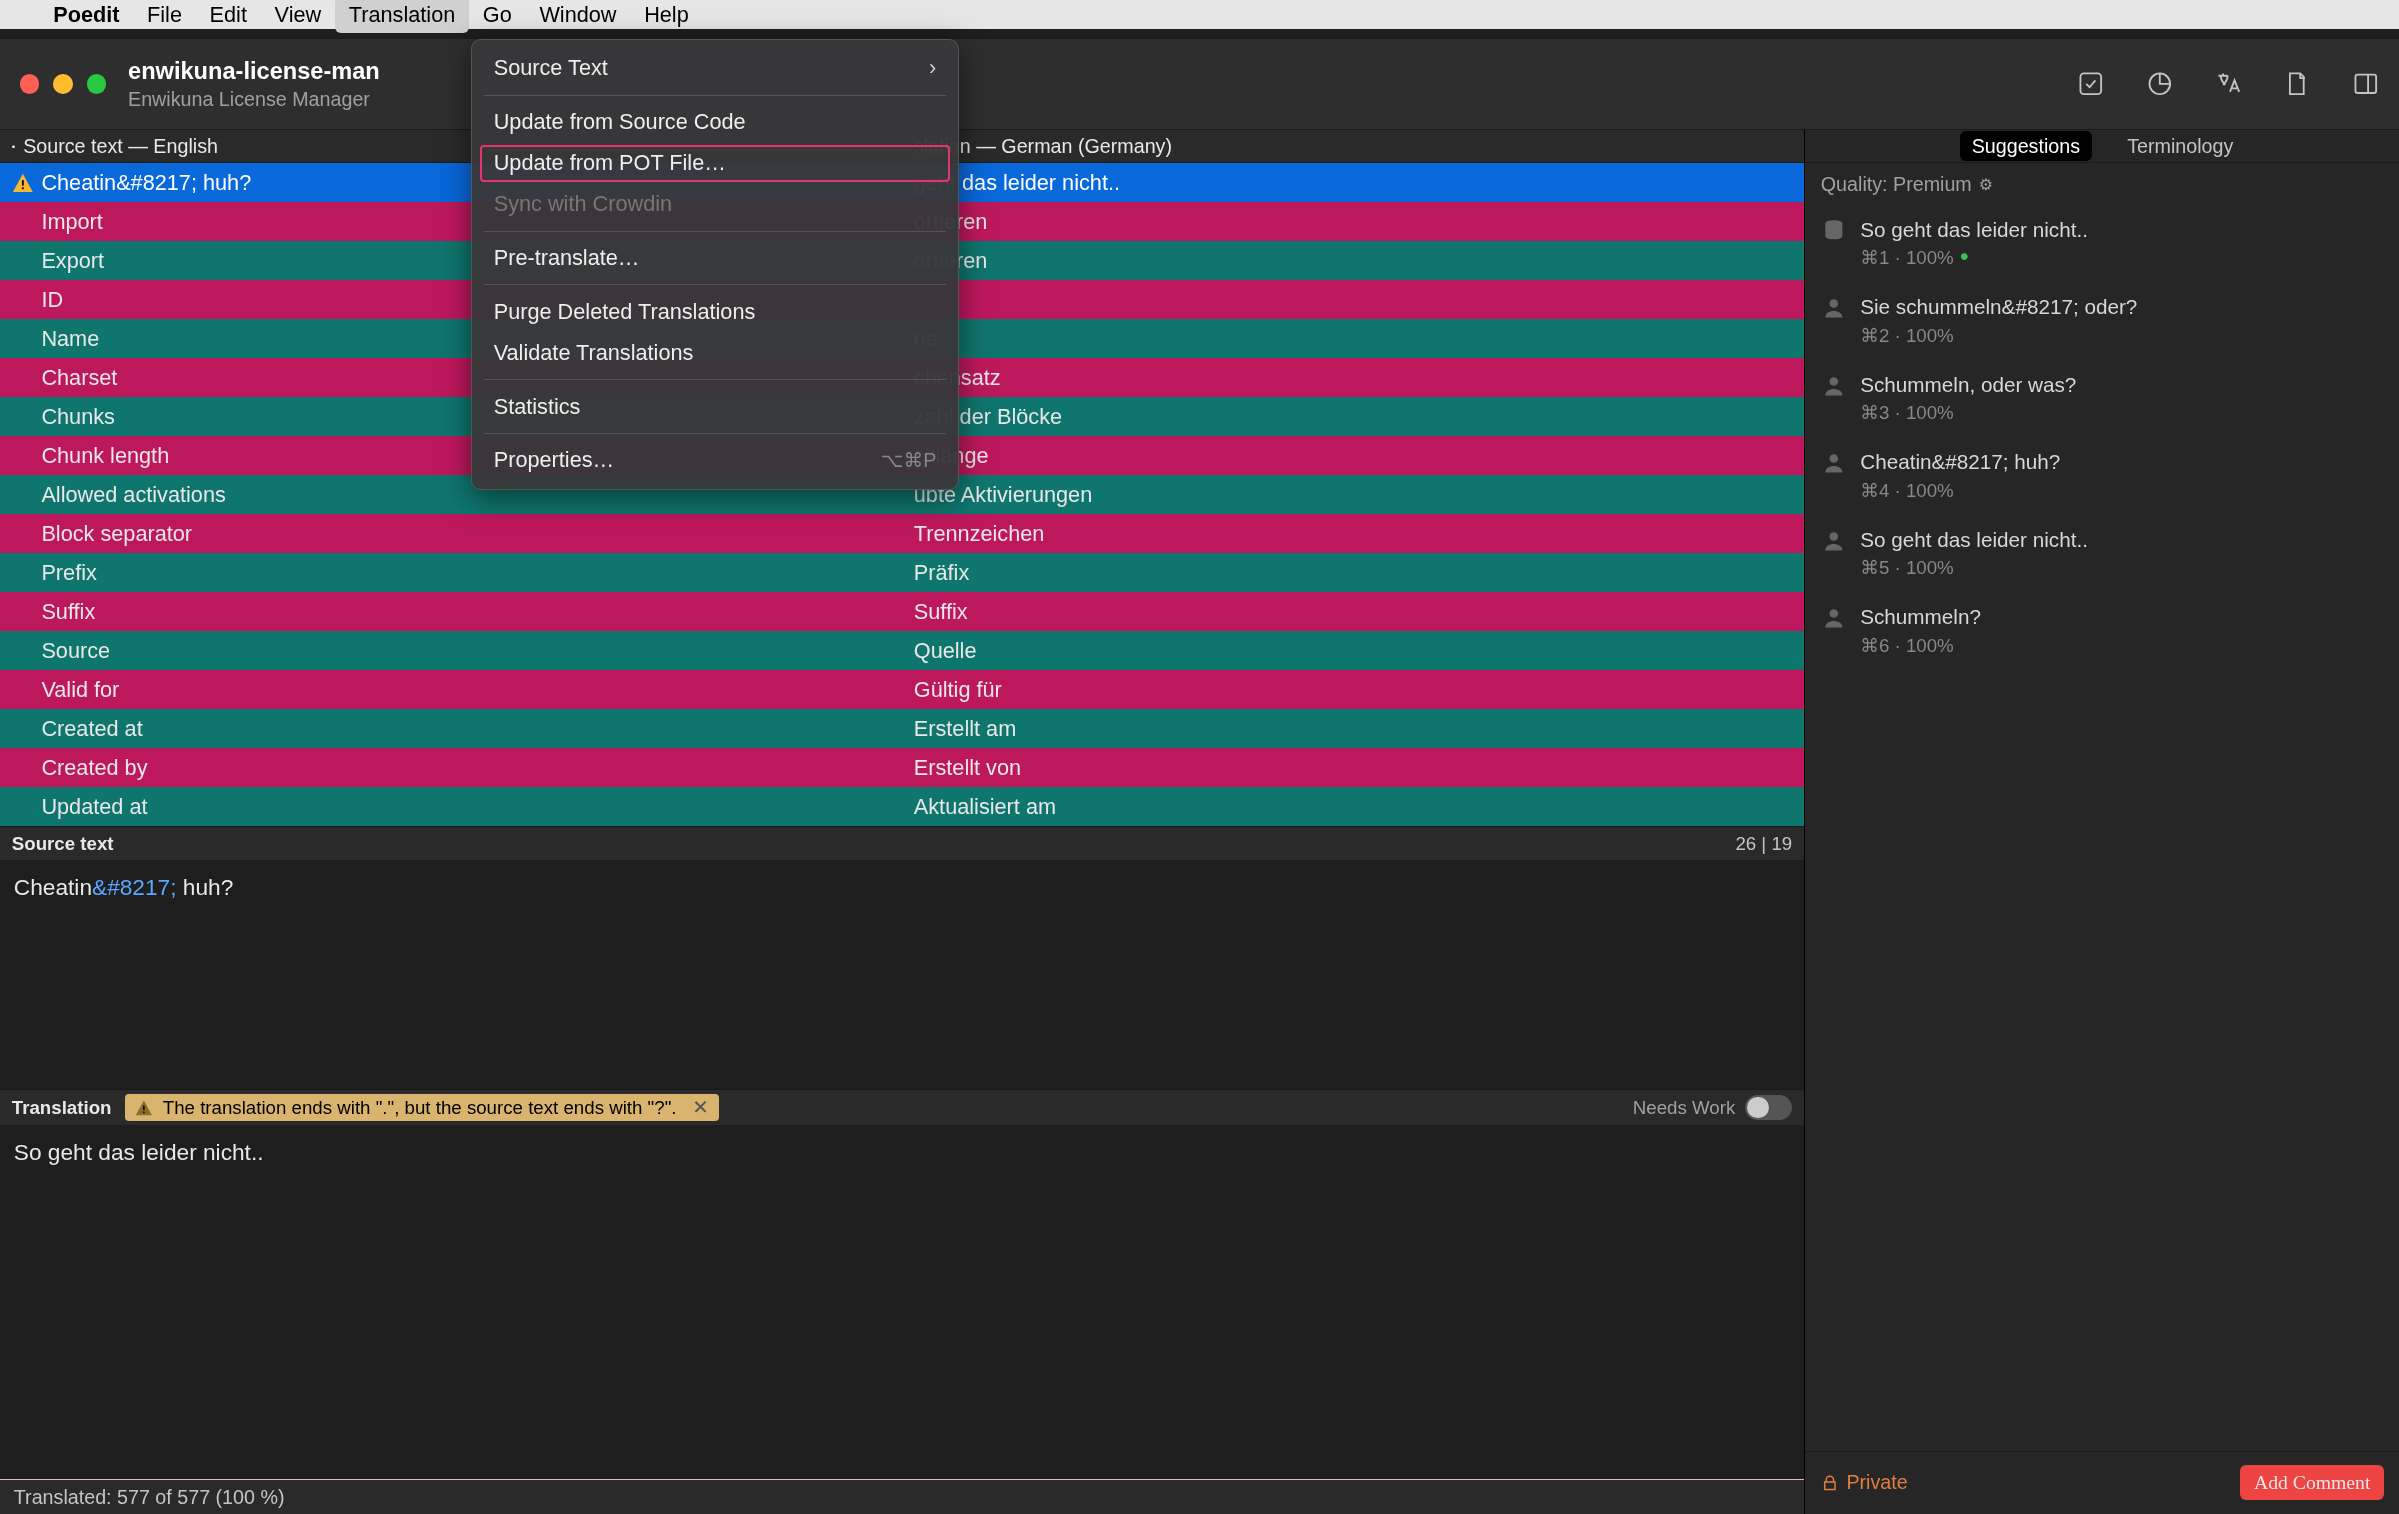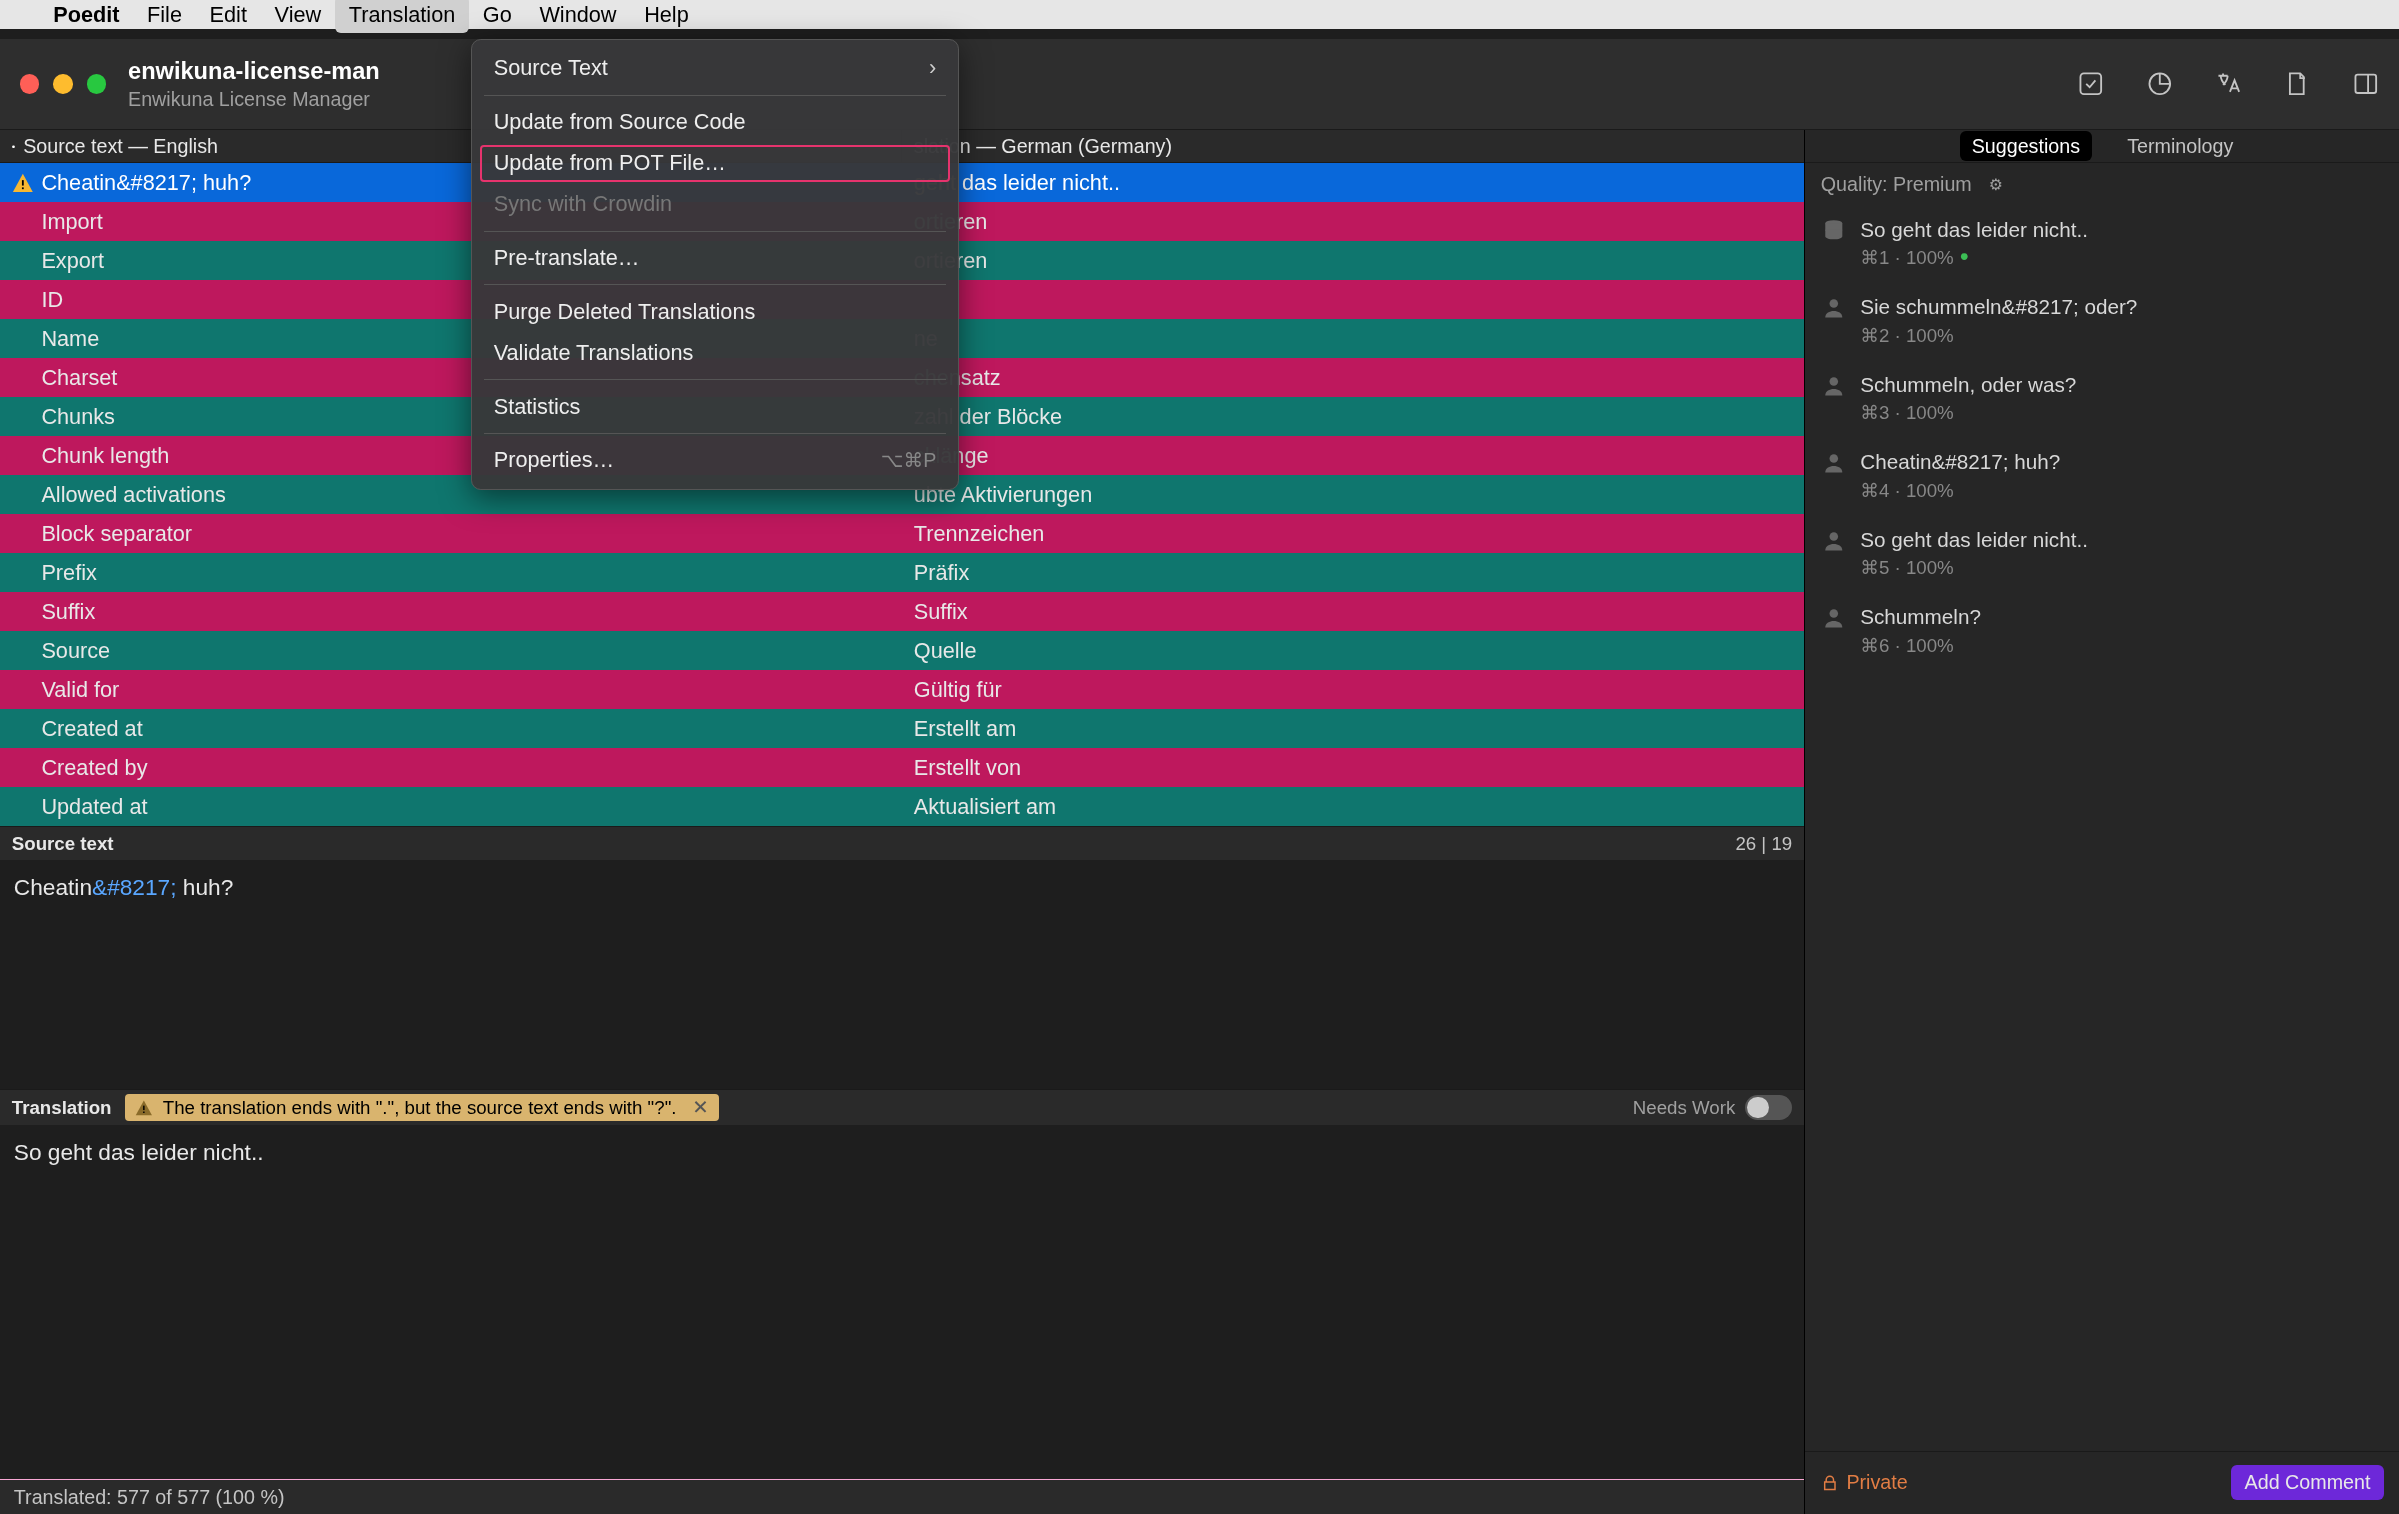--- a/index.html
+++ b/index.html
@@ -72,32 +72,32 @@
 .toggle .knob { position: absolute; left: 2px; top: 2px; width: 21.7px; height: 21.7px; border-radius: 50%; background: #ccc; }
 .trans-body { background: #1e1e1e; padding: 13.8px; font-size: 22.7px; color: #e8e8e8; flex: 1; }
 
 
 .statusbar { height: 35px; background: #2a2a2a; border-top: 1px solid #f9a8d4; display: flex; align-items: center; padding: 0 13.8px; font-size: 19.7px; color: #c4c4c4; }
 
 
 .tabbar { height: 33px; background: #262626; display: flex; align-items: center; justify-content: center; gap: 23.6px; font-size: 19.7px; border-bottom: 1px solid #1a1a1a; }
 .tabbar .tab { color: #c4c4c4; padding: 3.9px 11.8px; border-radius: 5.9px; }
 .tabbar .tab.active { background: #000000; color: #fff; }
-.quality { padding: 9.9px 15.8px; font-size: 19.7px; color: #a0a0a0; display: flex; align-items: center; gap: 17px; }
+.quality { padding: 9.9px 15.8px; font-size: 19.7px; color: #a0a0a0; display: flex; align-items: center; gap: 7px; }
 .gear { font-size: 15.8px; }
 .sugg-list { flex: 1; }
 .sugg { padding: 11.8px 15.8px 13.8px 15.8px; color: #d8d8d8; font-size: 20.7px; display: flex; gap: 13.8px; }
 .sugg-icon { width: 25.6px; height: 25.6px; color: #777; flex-shrink: 0; }
 .sugg-icon svg { width: 25.6px; height: 25.6px; fill: #666; }
 .sugg-body { display: flex; flex-direction: column; gap: 5.9px; }
 .sugg-meta { color: #888; font-size: 18.7px; display: flex; align-items: flex-start; gap: 5.9px; }
 .check { color: #3cbf55; font-size: 15.8px; }
 .right-footer { padding: 13.8px 15.8px; display: flex; align-items: center; border-top: 1px solid #1a1a1a; }
 .private { color: #e27d44; font-size: 19.7px; display: flex; align-items: center; gap: 7.9px; }
-.add-comment { margin-left: auto; background: #6d28d9; color: #e8e8e8; font-size: 19.7px; padding: 5.9px 13.8px; border-radius: 5.9px; }
+.add-comment { margin-left: auto; background: #ef4444; color: #e8e8e8; font-size: 19.7px; padding: 5.9px 13.8px; border-radius: 5.9px; font-family: Liberation Serif, serif; }
 
 
 .dropdown { position: absolute; top: 39px; left: 471px; width: 488px; background: rgba(56,56,58,0.97); border: 1px solid #555; border-radius: 9.9px; padding: 7.9px 0; box-shadow: 0 7.9px 29.6px rgba(0,0,0,0.5); z-index: 100; }
 .dd-item { height: 41px; display: flex; align-items: center; padding: 0 21.7px; font-size: 21.7px; color: #eee; position: relative; }
 .dd-item.disabled { color: #777; }
 .dd-item .chevron { margin-left: auto; color: #ccc; }
 .dd-item .shortcut { margin-left: auto; color: #888; font-size: 19.7px; }
 .dd-sep { height: 1px; background: #555; margin: 5.9px 11.8px; }
 .dd-item.highlighted { outline: 2px solid #e6336d; outline-offset: -4.9px; border-radius: 5.9px; margin: 0 5.9px; padding: 0 15.8px; }
 </style>

